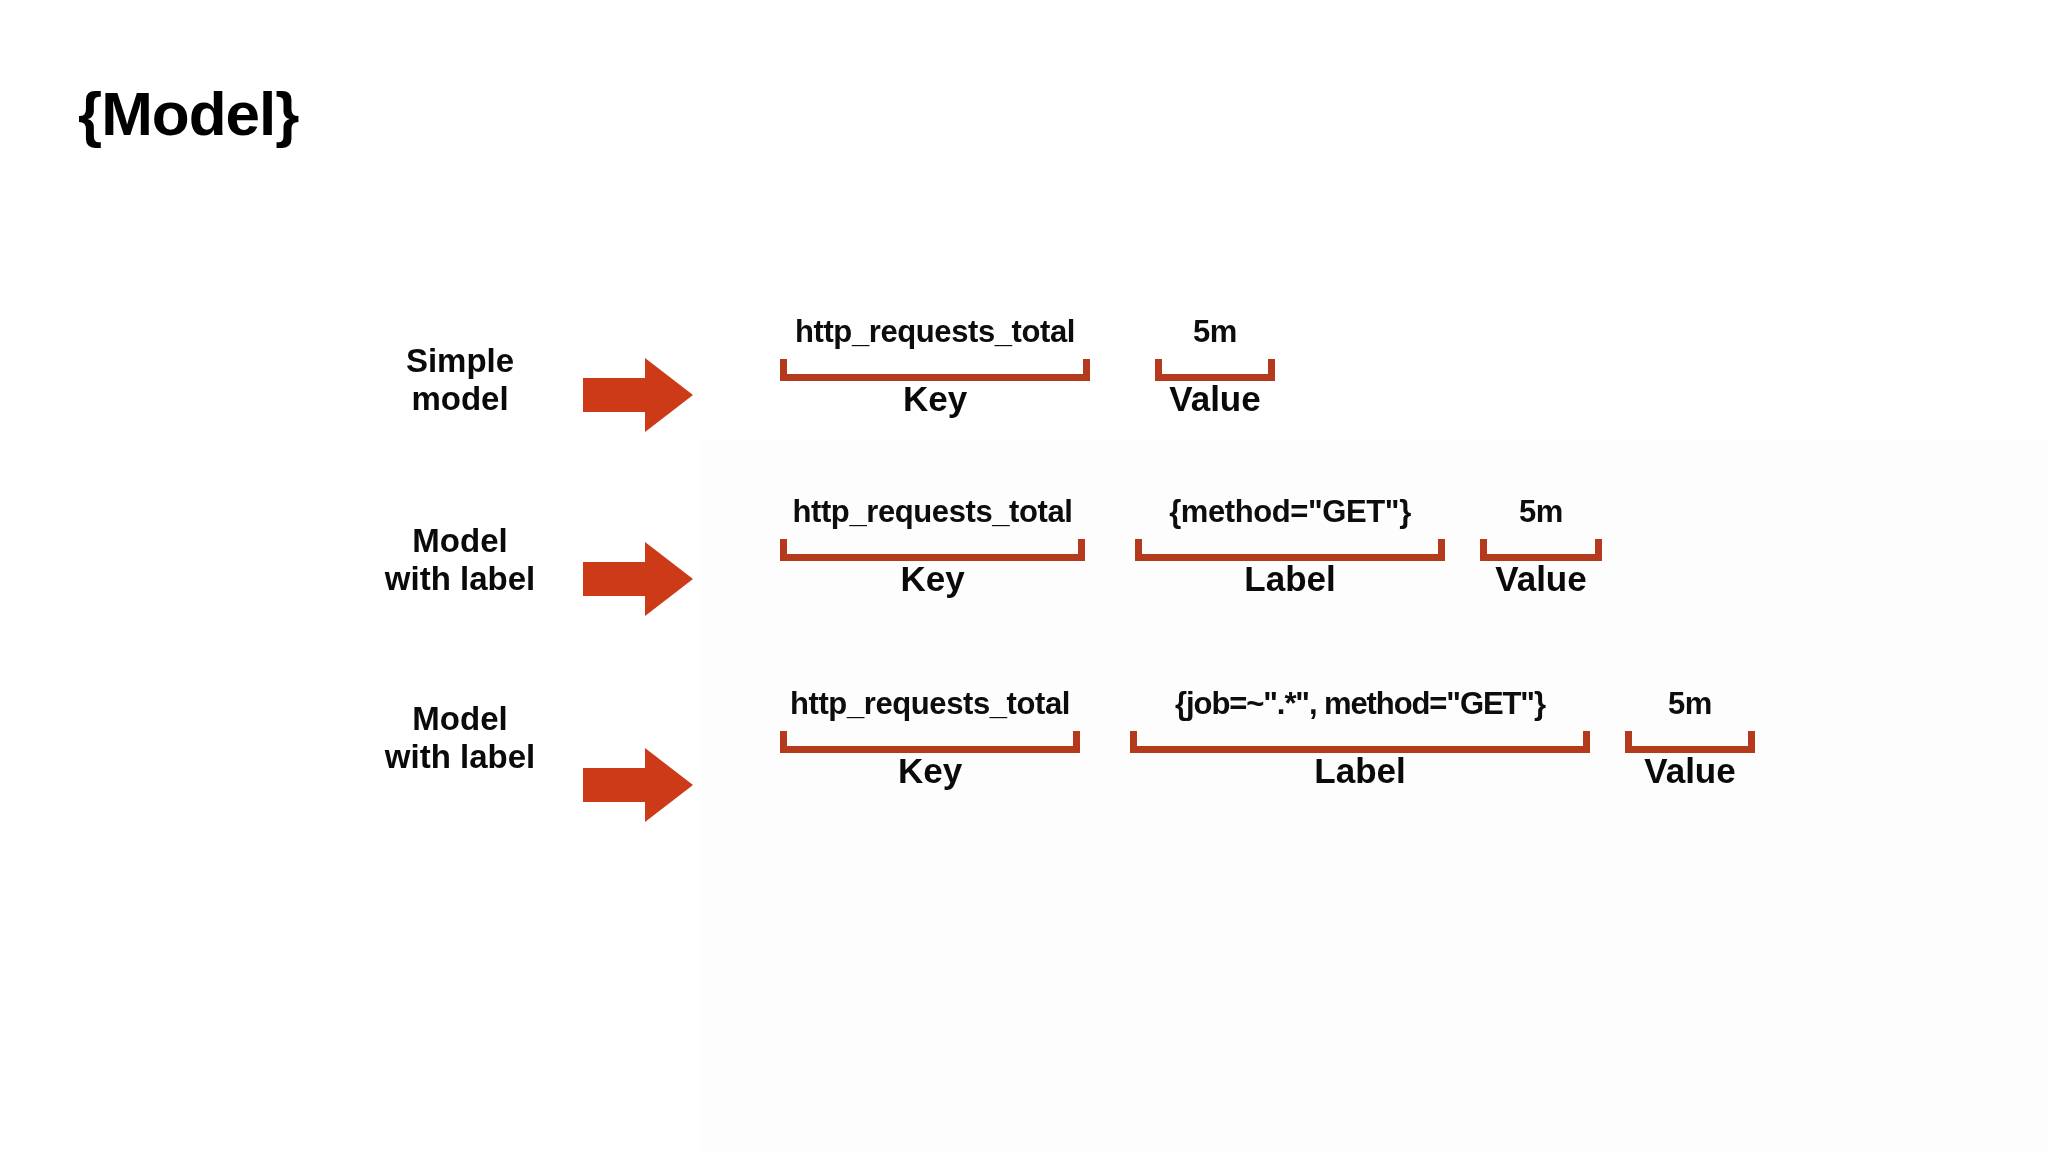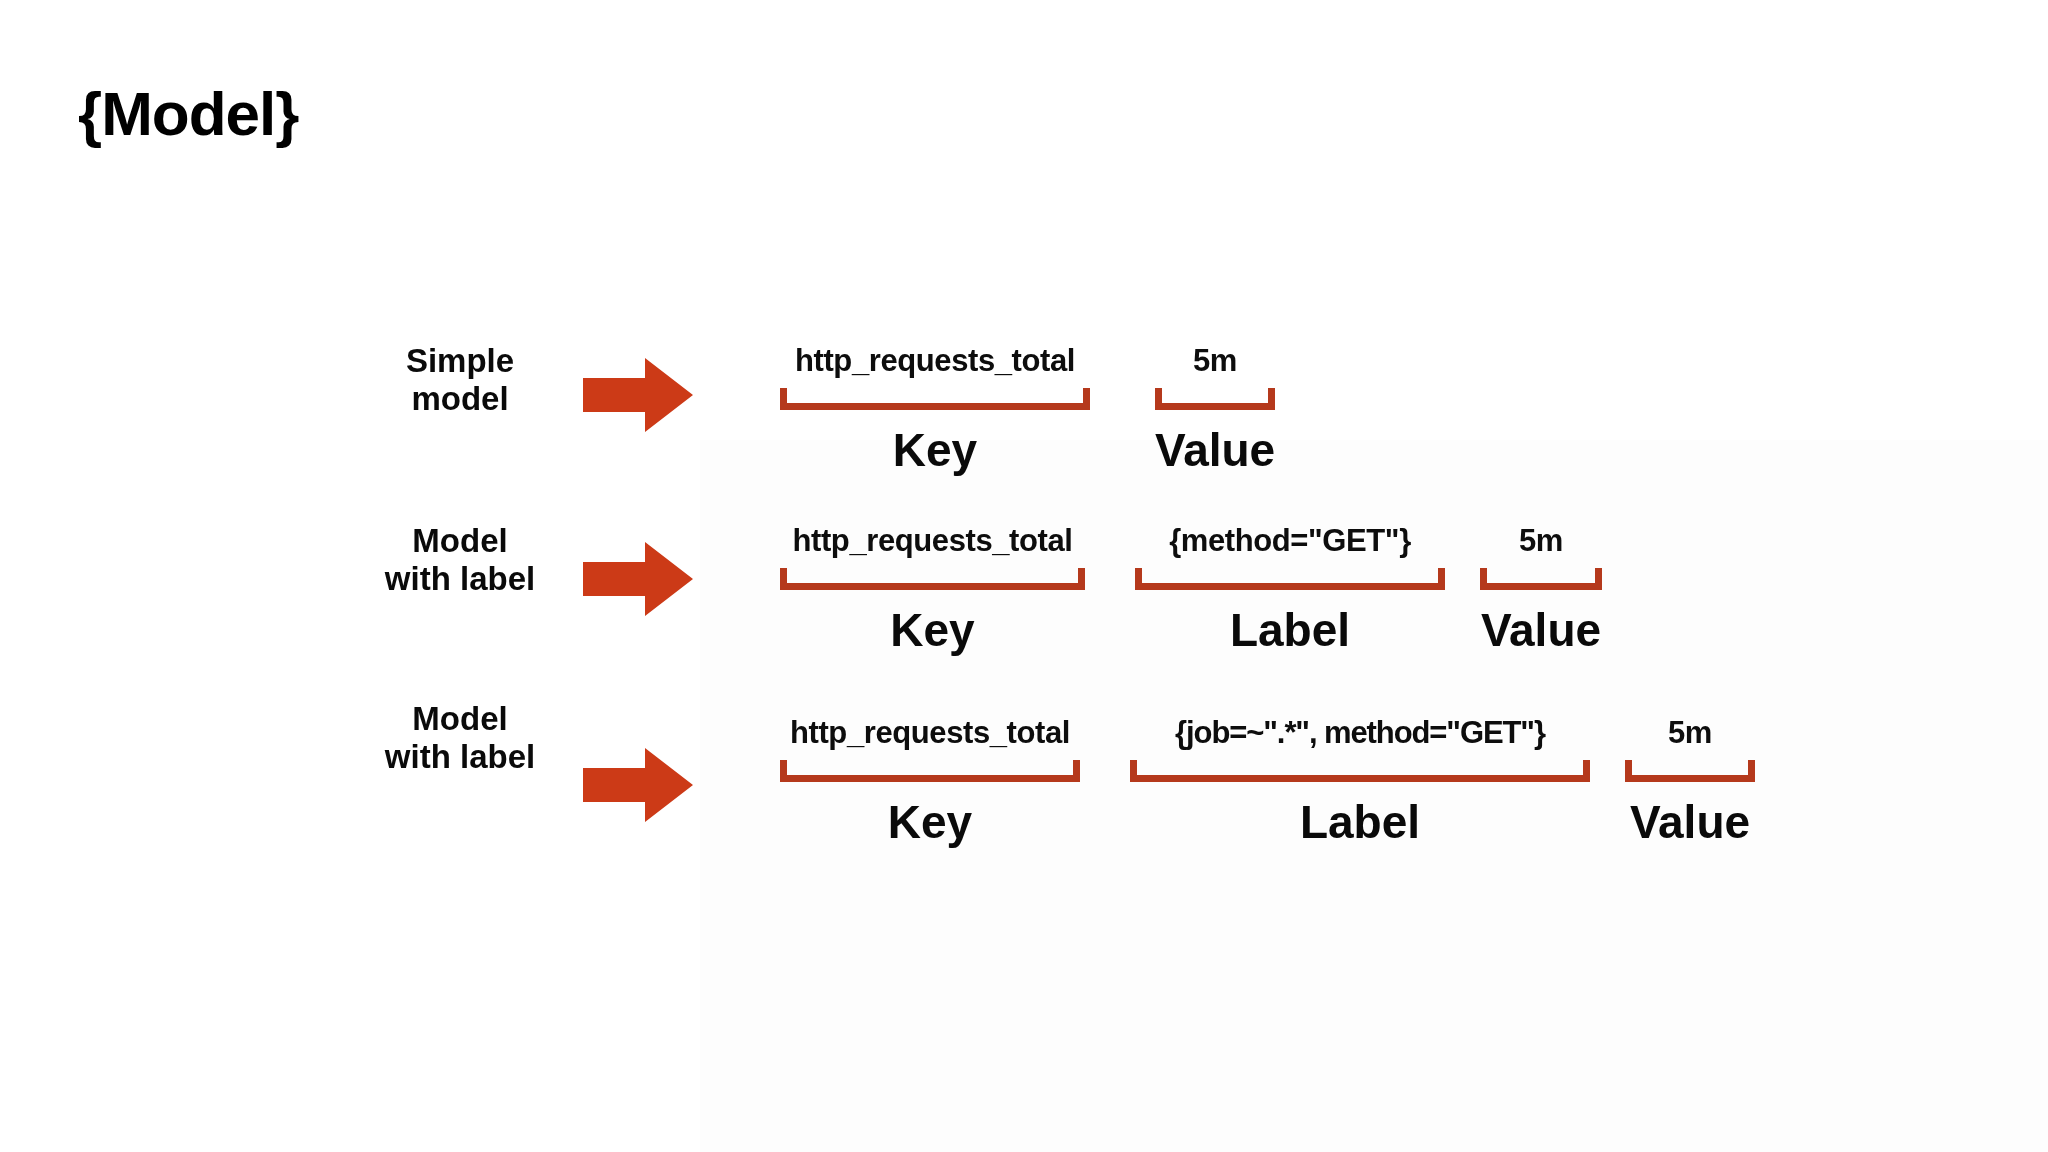--- a/index.html
+++ b/index.html
@@ -99,38 +99,37 @@
   }
 
   .seg-expr {
     font-size: 31px;
     font-weight: bold;
     line-height: 1;
     white-space: nowrap;
     color: #0d0d0d;
     letter-spacing: -0.4px;
     height: 36px;
-    margin-top: 29px;
   }
   .seg-expr.narrow { letter-spacing: -1.1px; }
 
   
   .bracket {
     position: relative;
     height: 22px;
     margin-top: 7px;
     border-bottom: 7px solid #b5391c;
     border-left: 7px solid #b5391c;
     border-right: 7px solid #b5391c;
     box-sizing: border-box;
   }
 
   .seg-name {
-    margin-top: 17px;
-    font-size: 46px;
+    margin-top: 0;
+    font-size: 35px;
     font-weight: bold;
     line-height: 1;
     color: #0a0a0a;
     white-space: nowrap;
   }
 </style>
 </head>
 <body>
 
 <div class="panel-edge"></div>

